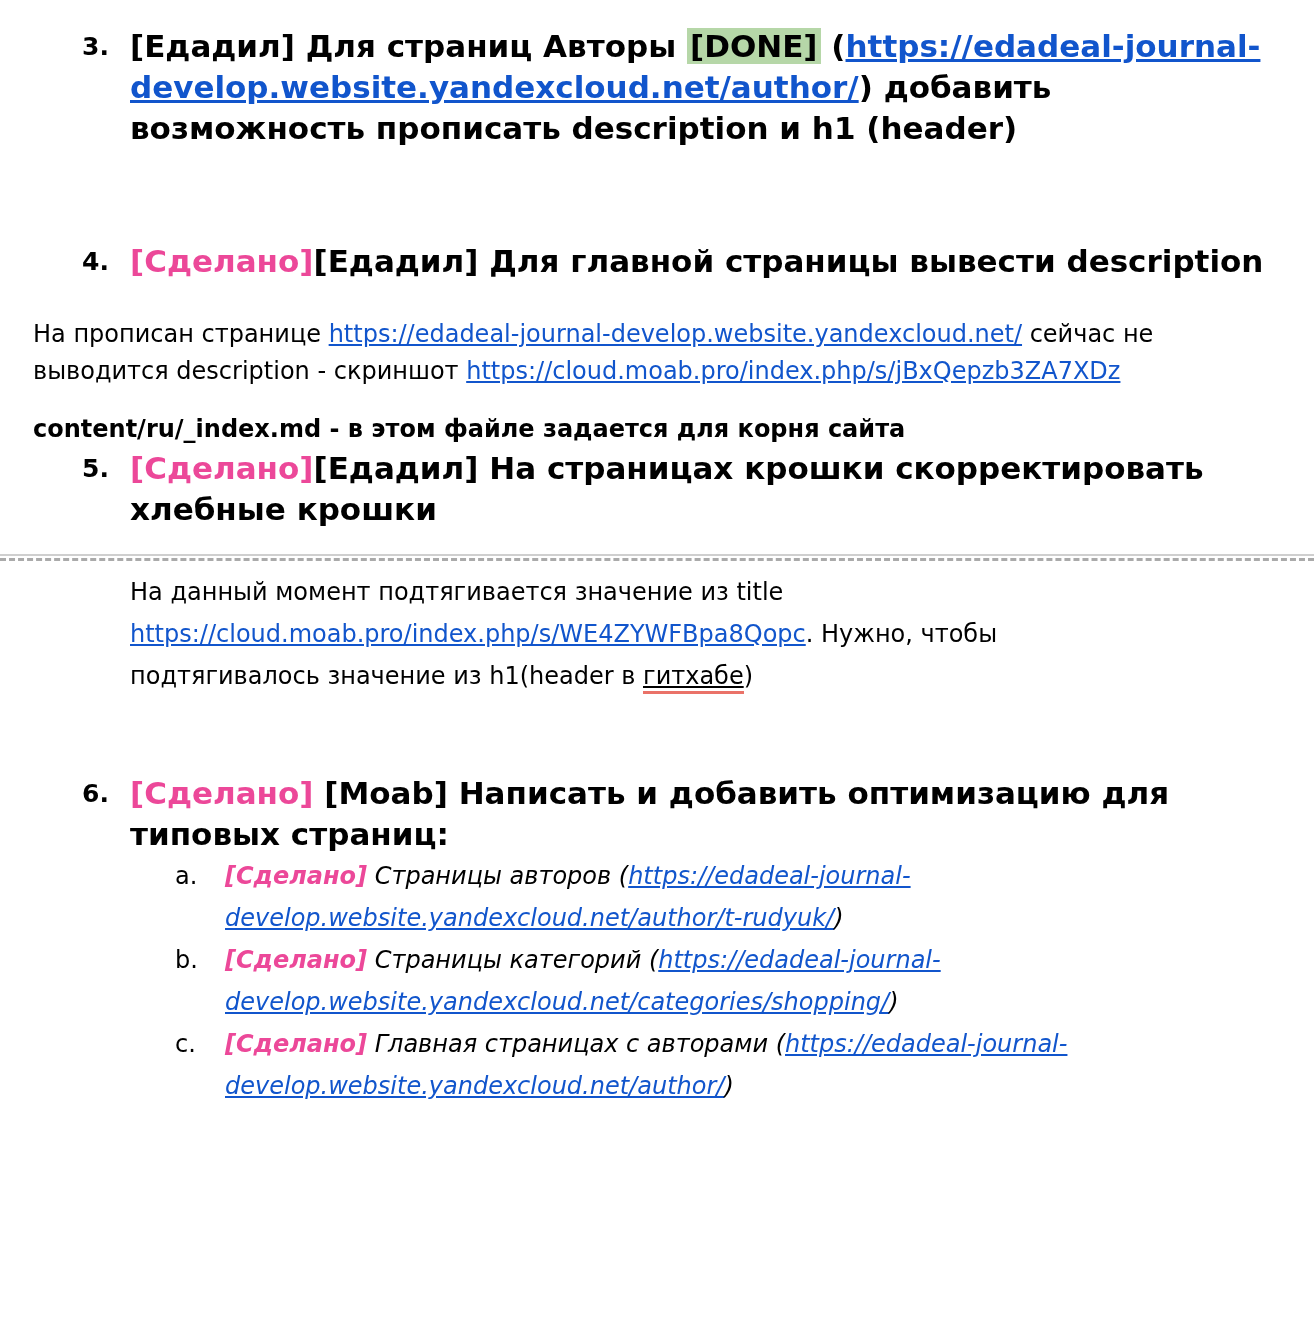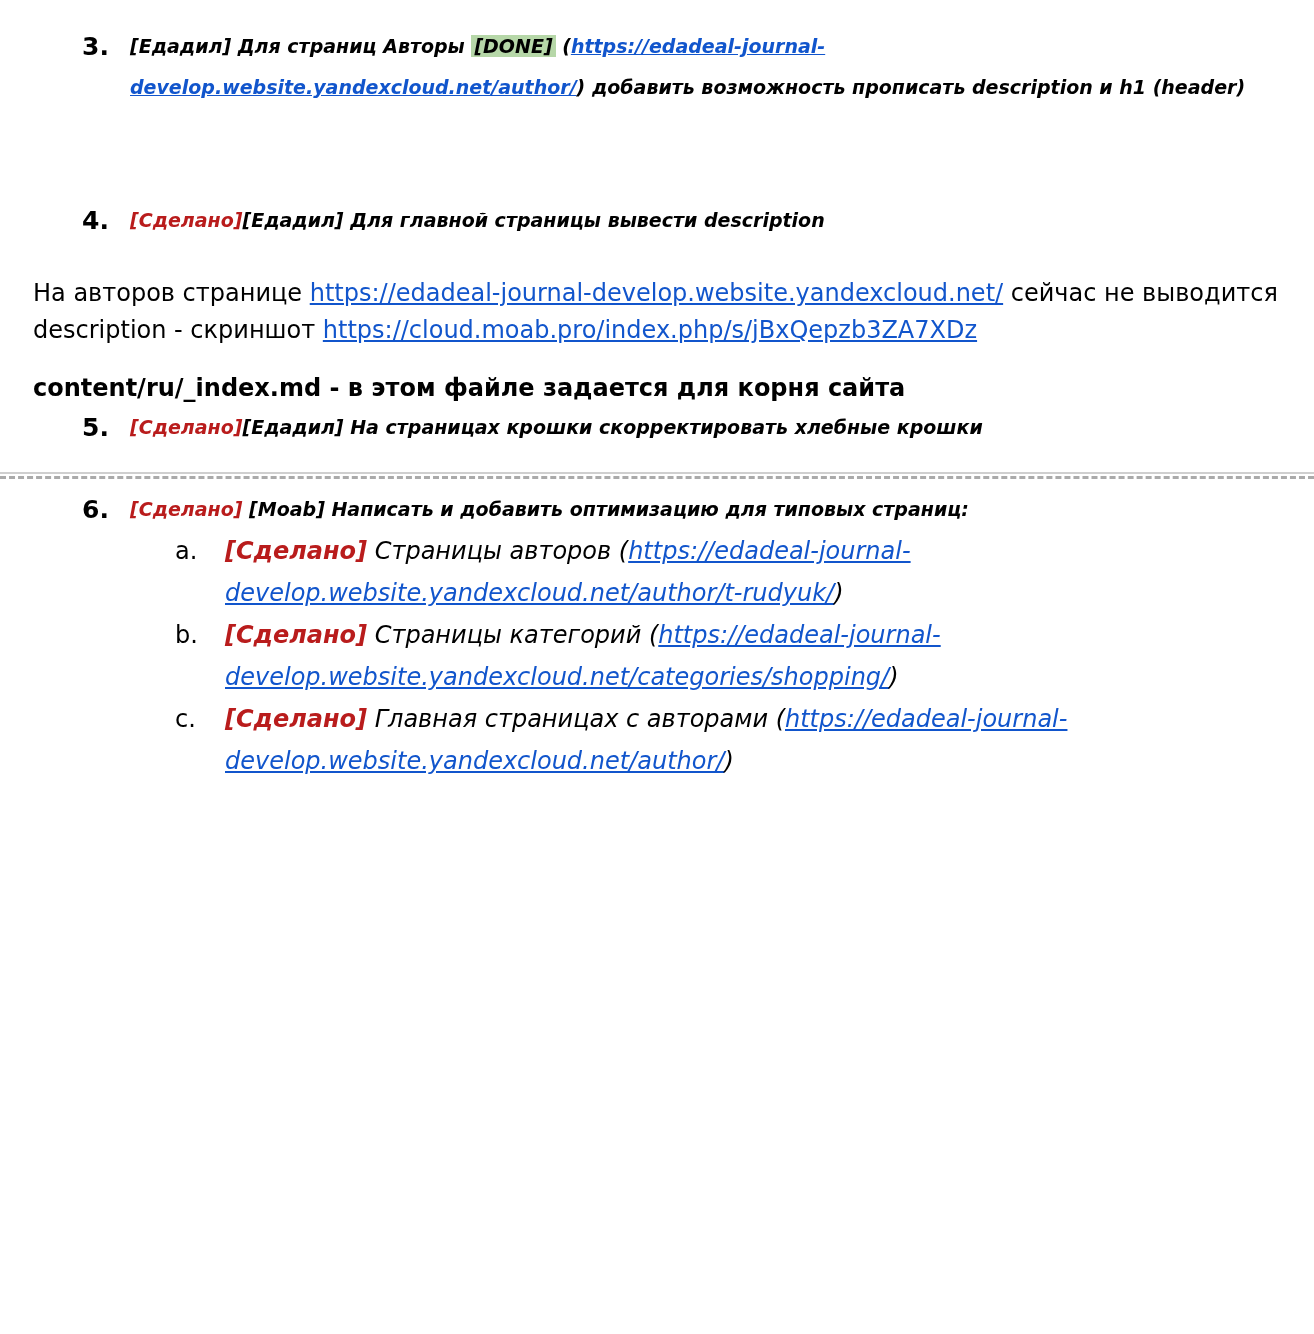--- a/index.html
+++ b/index.html
@@ -24,25 +24,24 @@
   }
   .li .num {
     flex: 0 0 48px;
     font-weight: bold;
     font-size: 25px;
     line-height: 41px;
   }
   .li .content {
     flex: 1;
     font-weight: bold;
-    font-size: 19px;
+    font-size: 31px;
     line-height: 41px;
-    font-style: italic;
   }
-  .green { color: #b91c1c; margin-top: 8px; }
+  .green { color: #ec4899; margin-top: 8px; }
   .hl {
     background: #b6d7a8;
     padding: 0 3px;
   }
   a.link {
     color: #1155cc;
     text-decoration: underline;
     overflow-wrap: anywhere;
     cursor: pointer;
   }
@@ -98,32 +97,33 @@
   <div class="li" id="item3">
     <span class="num">3.</span>
     <div class="content"><span>[Едадил] Для страниц Авторы </span><span class="hl">[DONE]</span><span> (</span><a class="link">https://edadeal-journal-develop.website.yandexcloud.net/author/</a><span>) </span><span>добавить возможность прописать description и h1 (header)</span></div>
   </div>
 
   <div class="li" id="item4">
     <span class="num">4.</span>
     <div class="content"><span class="green">[Сделано]</span><span>[Едадил] Для главной страницы вывести description</span></div>
   </div>
 
-  <p class="body" id="p1"><span>На авторов странице </span><a class="link">https://edadeal-journal-develop.website.yandexcloud.net/</a><span> сейчас не выводится description - скриншот </span><a class="link">https://cloud.moab.pro/index.php/s/jBxQepzb3ZA7XDz</a></p>
+  <p class="body" id="p1"><span>На прописан странице </span><a class="link">https://edadeal-journal-develop.website.yandexcloud.net/</a><span> сейчас не выводится description - скриншот </span><a class="link">https://cloud.moab.pro/index.php/s/jBxQepzb3ZA7XDz</a></p>
 
 
   <p class="body bold" id="p3"><span>content/ru/_index.md - в этом файле задается для корня сайта</span></p>
 
   <div class="li" id="item5">
     <span class="num">5.</span>
     <div class="content"><span class="green">[Сделано]</span><span>[Едадил] На страницах крошки скорректировать хлебные крошки</span></div>
   </div>
 
   <div class="pagebreak"></div>
 
+  <p class="body indent" id="p4"><span>На данный момент подтягивается значение из title </span><a class="link">https://cloud.moab.pro/index.php/s/WE4ZYWFBpa8Qopc</a><span>. Нужно, чтобы подтягивалось значение из h1(header в </span><span class="redline">гитхабе</span><span>)</span></p>
 
   <div class="li" id="item6">
     <span class="num">6.</span>
     <div class="content"><span class="green">[Сделано]</span><span> [Moab] Написать и добавить оптимизацию для типовых страниц:</span></div>
   </div>
 
   <div class="sub">
     <span class="letter">a.</span>
     <div class="content"><span class="status green">[Сделано]</span><span> Страницы авторов </span><span>(</span><a class="link">https://edadeal-journal-develop.website.yandexcloud.net/author/t-rudyuk/</a><span>)</span></div>
   </div>

